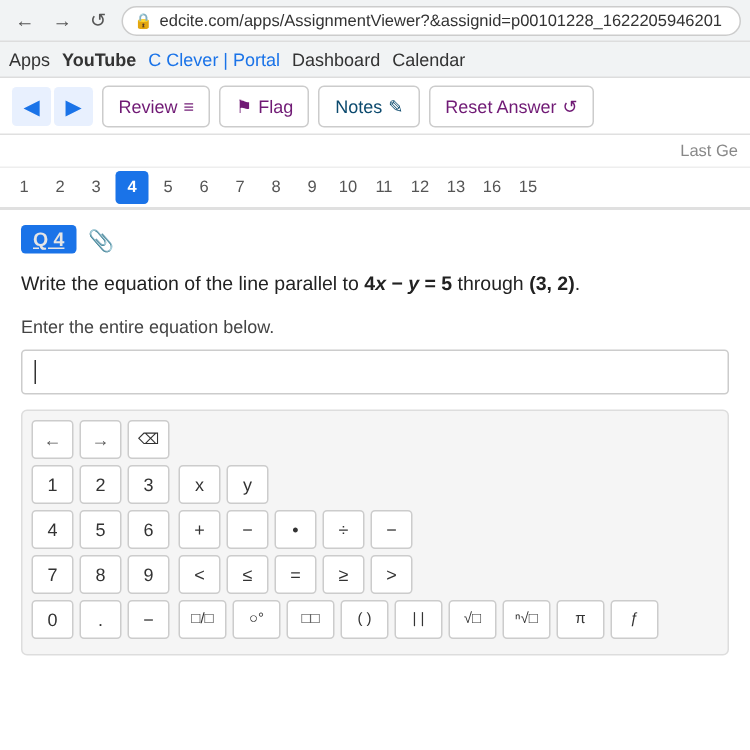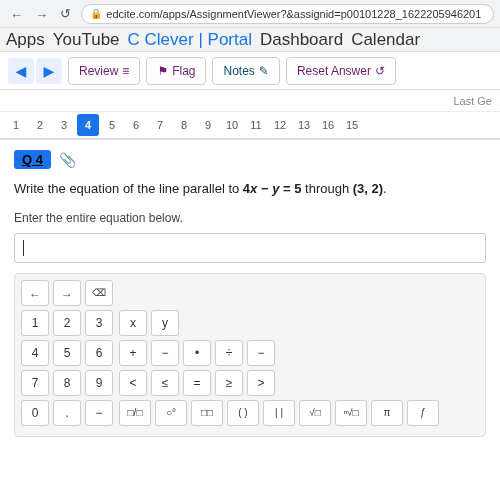--- a/index.html
+++ b/index.html
@@ -50,28 +50,28 @@
 
     
     .apps-bar {
       background: #f1f3f4;
       height: 24px;
       display: flex;
       align-items: center;
       padding: 0 6px;
       gap: 8px;
       border-bottom: 1px solid #ddd;
-      font-size: 17px;
+      font-size: 12px;
     }
     .apps-item {
       color: #333;
       cursor: pointer;
       white-space: nowrap;
     }
-    .apps-item.bold { font-weight: normal; }
+    .apps-item.bold { font-weight: bold; }
     .apps-item.clever { color: #1a73e8; }
 
     
     .toolbar {
       background: #fff;
       height: 38px;
       display: flex;
       align-items: center;
       padding: 0 8px;
       gap: 6px;
@@ -168,21 +168,21 @@
       padding: 10px 14px;
     }
     .question-header {
       display: flex;
       align-items: center;
       gap: 8px;
       margin-bottom: 10px;
     }
     .q-label {
       background: #1a73e8;
-      color: #000000;
+      color: #e5e5e5;
       font-weight: bold;
       font-size: 13px;
       padding: 2px 8px;
       border-radius: 3px;
       text-decoration: underline;
     }
     .paperclip-icon {
       color: #888;
       font-size: 14px;
     }

